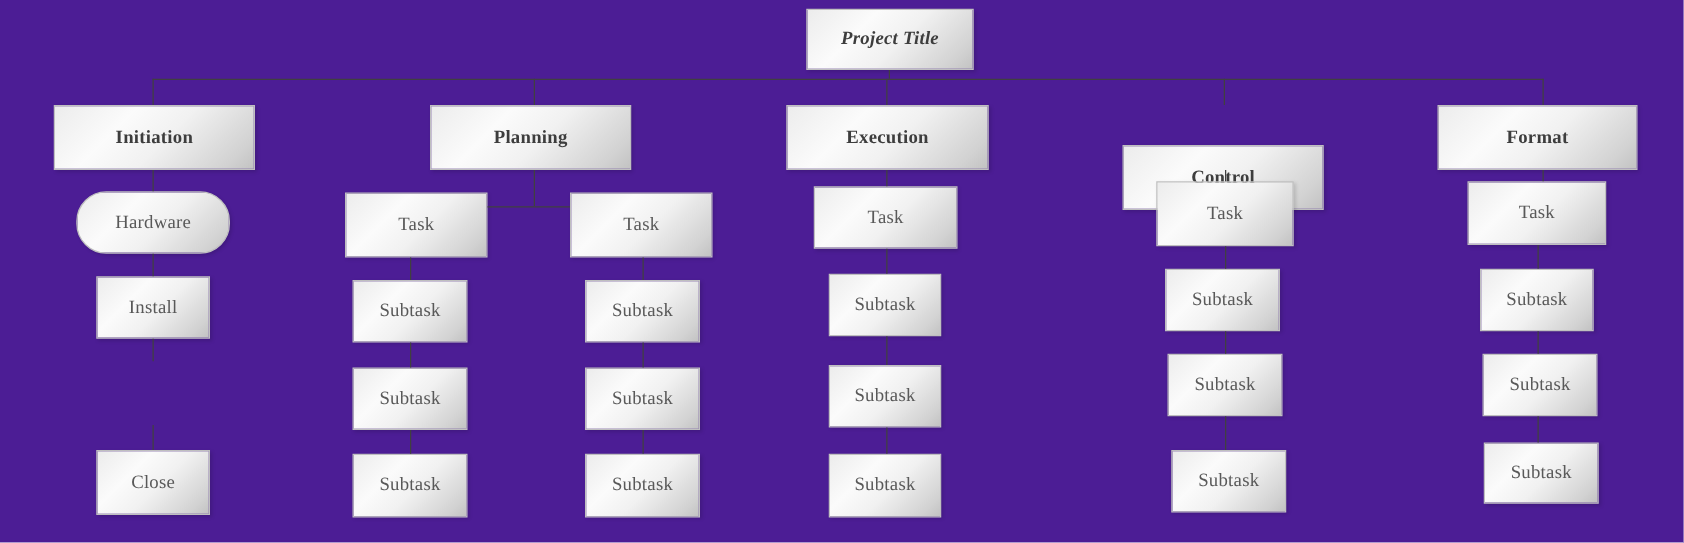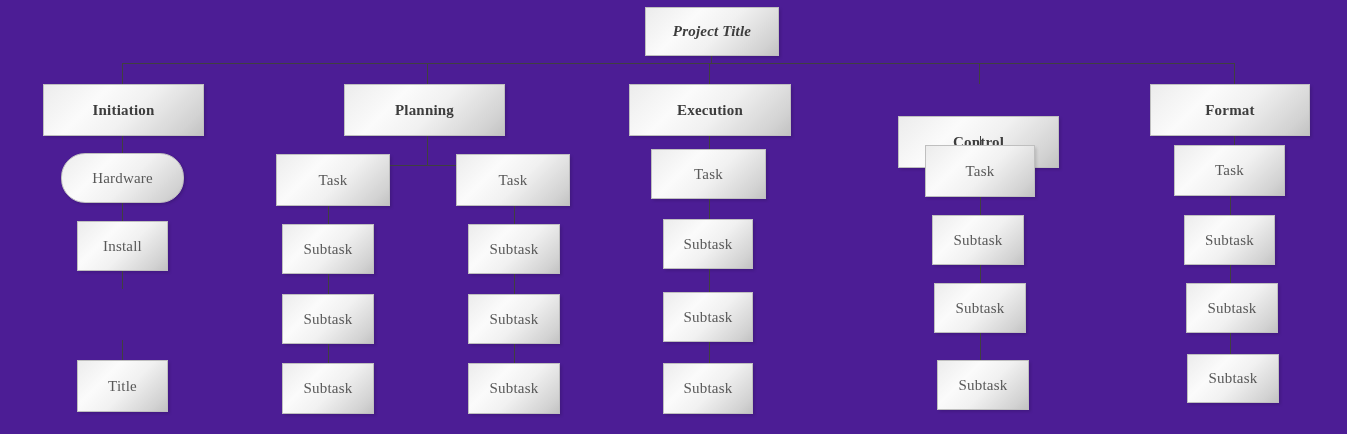--- a/index.html
+++ b/index.html
@@ -54,21 +54,21 @@
   <div class="node title" style="left:645px; top:7px; width:134px; height:49px;">Project Title</div>
 
   <div class="node header" style="left:43px; top:84px; width:161px; height:52px;">Initiation</div>
   <div class="node header" style="left:344px; top:84px; width:161px; height:52px;">Planning</div>
   <div class="node header" style="left:629px; top:84px; width:162px; height:52px;">Execution</div>
   <div class="node header" style="left:898px; top:84px; width:161px; height:52px;margin-top:32px;">Control</div>
   <div class="node header" style="left:1150px; top:84px; width:160px; height:52px;">Format</div>
 
   <div class="node" style="left:61px; top:153px; width:123px; height:50px;border-radius:24px;">Hardware</div>
   <div class="node" style="left:77px; top:221px; width:91px; height:50px;">Install</div>
-  <div class="node" style="left:77px; top:360px; width:91px; height:52px;">Title</div>
+  <div class="node" style="left:77px; top:360px; width:91px; height:52px;">Close</div>
 
   <div class="node" style="left:276px; top:154px; width:114px; height:52px;">Task</div>
   <div class="node" style="left:282px; top:224px; width:92px; height:50px;">Subtask</div>
   <div class="node" style="left:282px; top:294px; width:92px; height:50px;">Subtask</div>
   <div class="node" style="left:282px; top:363px; width:92px; height:51px;">Subtask</div>
 
   <div class="node" style="left:456px; top:154px; width:114px; height:52px;">Task</div>
   <div class="node" style="left:468px; top:224px; width:92px; height:50px;">Subtask</div>
   <div class="node" style="left:468px; top:294px; width:92px; height:50px;">Subtask</div>
   <div class="node" style="left:468px; top:363px; width:92px; height:51px;">Subtask</div>

